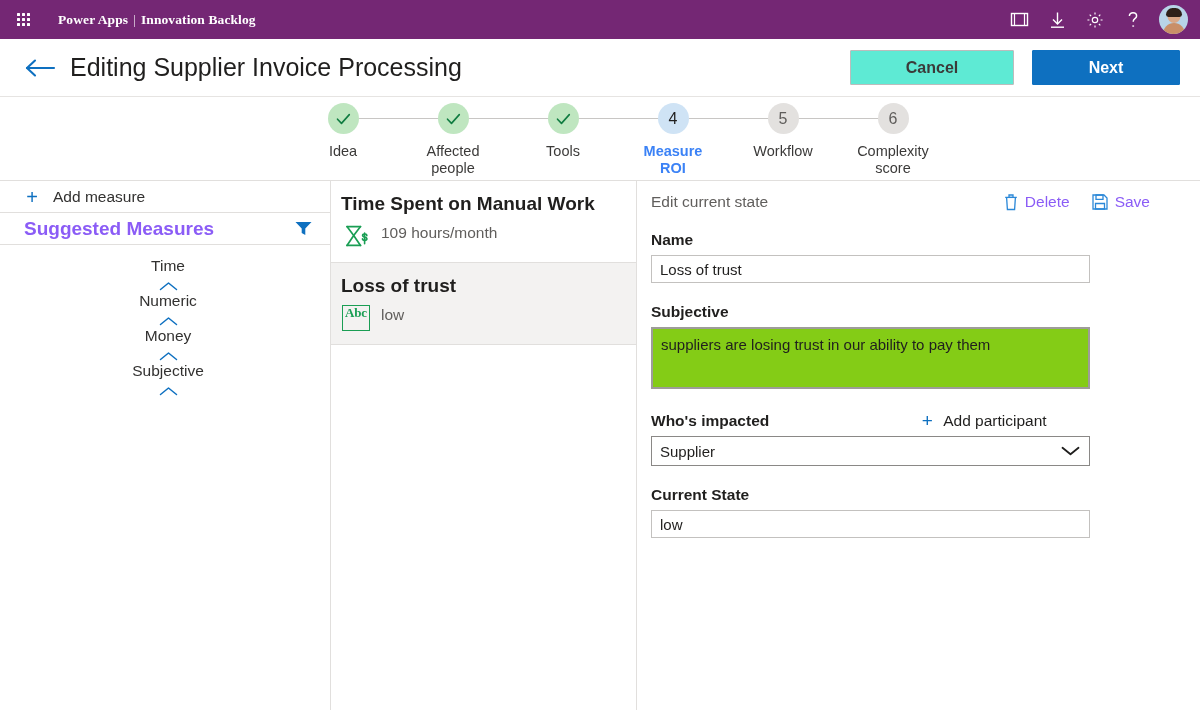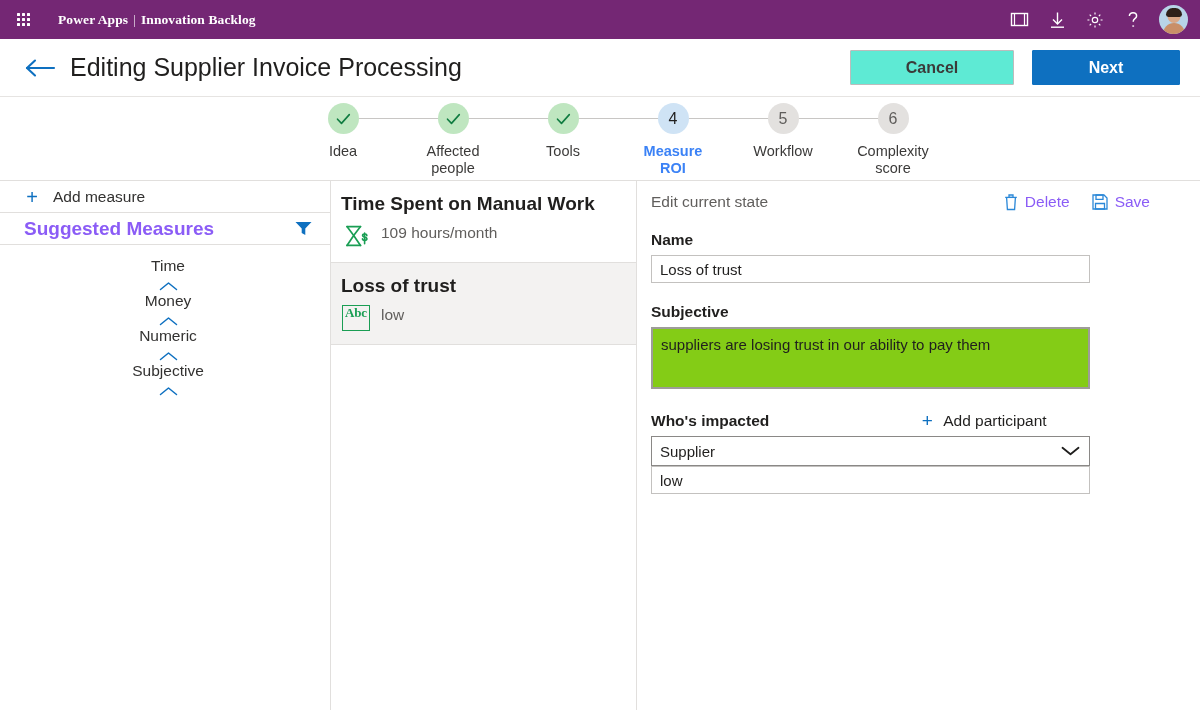--- a/index.html
+++ b/index.html
@@ -539,30 +539,30 @@
       <div class="cat-row">
         <span class="cat-label">Time</span>
         <span class="chev">
           <svg width="19" height="11" viewBox="0 0 19 11" fill="none" stroke="#0e70c0" stroke-width="1.5" stroke-linecap="round" stroke-linejoin="round">
               <path d="M1.5 8.5L9.5 2l8 6.5"></path>
             </svg>
         </span>
       </div>
 
       <div class="cat-row">
-        <span class="cat-label">Money</span>
+        <span class="cat-label">Numeric</span>
         <span class="chev">
           <svg width="19" height="11" viewBox="0 0 19 11" fill="none" stroke="#0e70c0" stroke-width="1.5" stroke-linecap="round" stroke-linejoin="round">
               <path d="M1.5 8.5L9.5 2l8 6.5"></path>
             </svg>
         </span>
       </div>
 
       <div class="cat-row">
-        <span class="cat-label">Numeric</span>
+        <span class="cat-label">Money</span>
         <span class="chev">
           <svg width="19" height="11" viewBox="0 0 19 11" fill="none" stroke="#0e70c0" stroke-width="1.5" stroke-linecap="round" stroke-linejoin="round">
               <path d="M1.5 8.5L9.5 2l8 6.5"></path>
             </svg>
         </span>
       </div>
 
       <div class="cat-row">
         <span class="cat-label">Subjective</span>
         <span class="chev">
@@ -648,18 +648,19 @@
 
       <div class="select-wrap">
         <input class="select-input" type="text" readonly="" value="Supplier" style="">
         <span class="select-chev">
           <svg width="19" height="11" viewBox="0 0 19 11" fill="none" stroke="#201f1e" stroke-width="1.8" stroke-linecap="round" stroke-linejoin="round">
               <path d="M1.5 2.2l8 6.6 8-6.6"></path>
             </svg>
         </span>
       </div>
 
+      <div class="field-label">Current State</div>
       <input class="text-input" type="text" value="low" style="">
 
     </div>
   </div>
 
 </div>
 
 </body></html>

